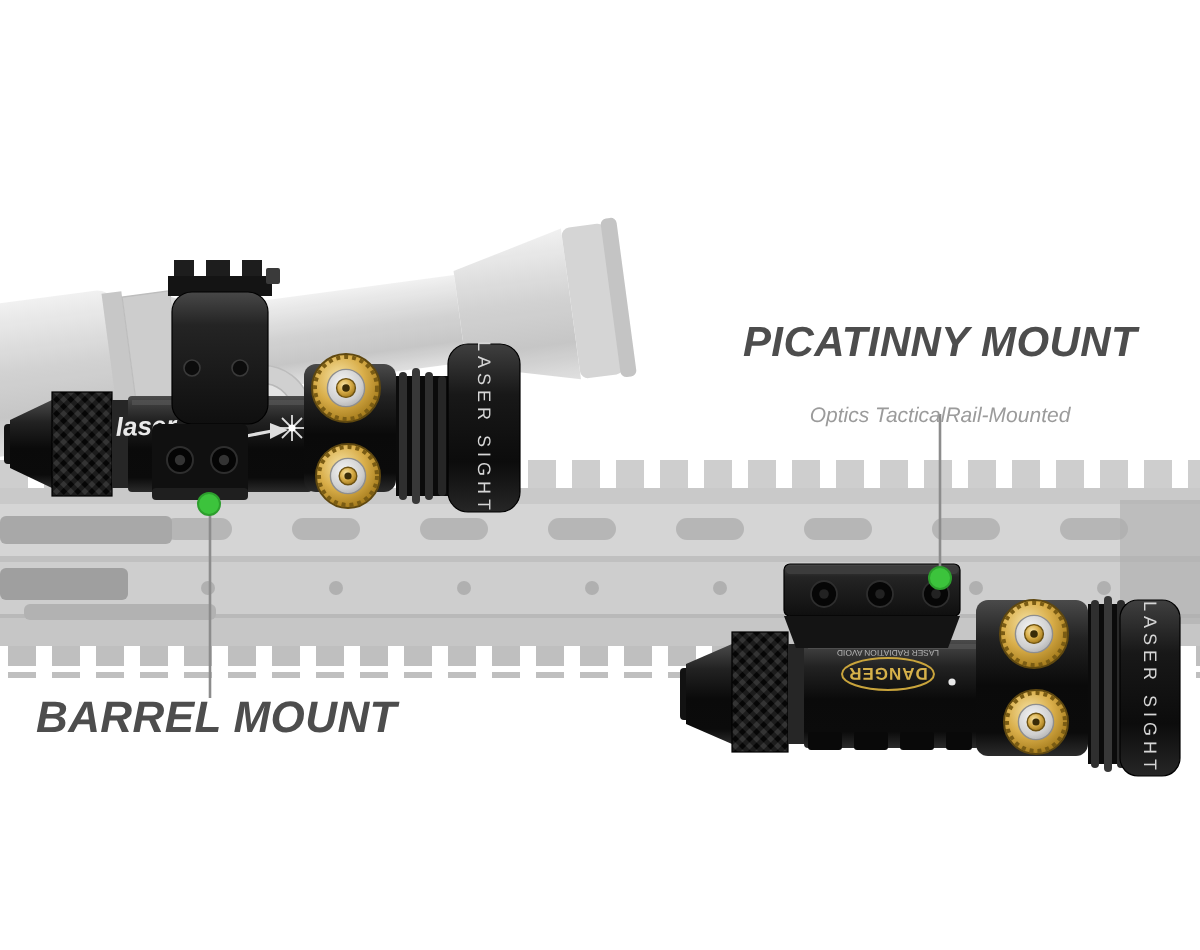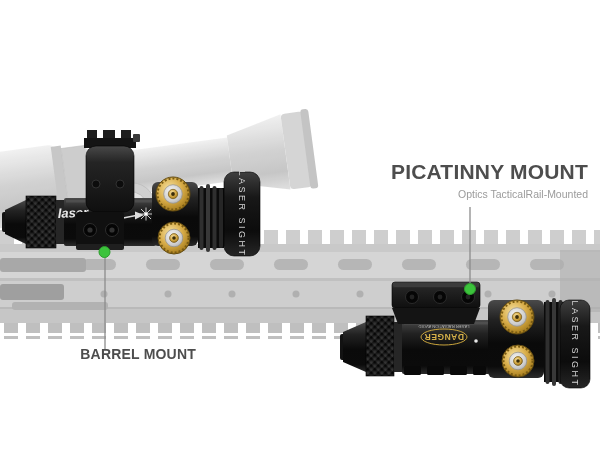--- a/index.html
+++ b/index.html
@@ -1,31 +1,31 @@
 <!DOCTYPE html>
 <html style="--callout-dot: #3cc33c; --callout-line: #8c8c8c; --title-text: #4d4d4d; --subtitle-text: #9b9b9b;"><head>
 <meta charset="utf-8">
 <style>
   html,body{margin:0;padding:0;background:#fff;}
   .stage{
     position:relative;width:600px;height:475px;background:#ffffff;
     overflow:hidden;font-family:"Liberation Sans",sans-serif;
   }
   .stage svg{position:absolute;left:0;top:0;}
-  .label{position:absolute;text-align:right;}
+  .label{position:absolute;text-align:center;font-style:italic;}
   .label .title{
     font-size:21px;font-weight:800;letter-spacing:0.2px;
     color:var(--title-text,#4d4d4d);line-height:1.05;white-space:nowrap;
   }
   .label .subtitle{
-    font-size:10.5px;color:var(--subtitle-text,#9b9b9b);margin-top:5px;white-space:nowrap;
+    font-size:10.5px;color:var(--subtitle-text,#9b9b9b);margin-top:19px;white-space:nowrap;
   }
   .label-picatinny{left:352px;top:161px;width:236px;}
   .label-barrel{left:18px;top:347px;width:178px;}
-  .label-barrel .title{font-size:14px;}
+  .label-barrel .title{font-size:22px;}
   .c-line{stroke:var(--callout-line,#8c8c8c);stroke-width:1.3;}
   .c-dot{fill:var(--callout-dot,#3cc33c);stroke:#2d9e2d;stroke-width:1;}
 </style>
 </head>
 <body>
 
 <div class="stage">
 <svg width="600" height="475" viewBox="0 0 600 475">
   <defs>
     <linearGradient id="gradScope" x1="0" y1="0" x2="0" y2="1">

